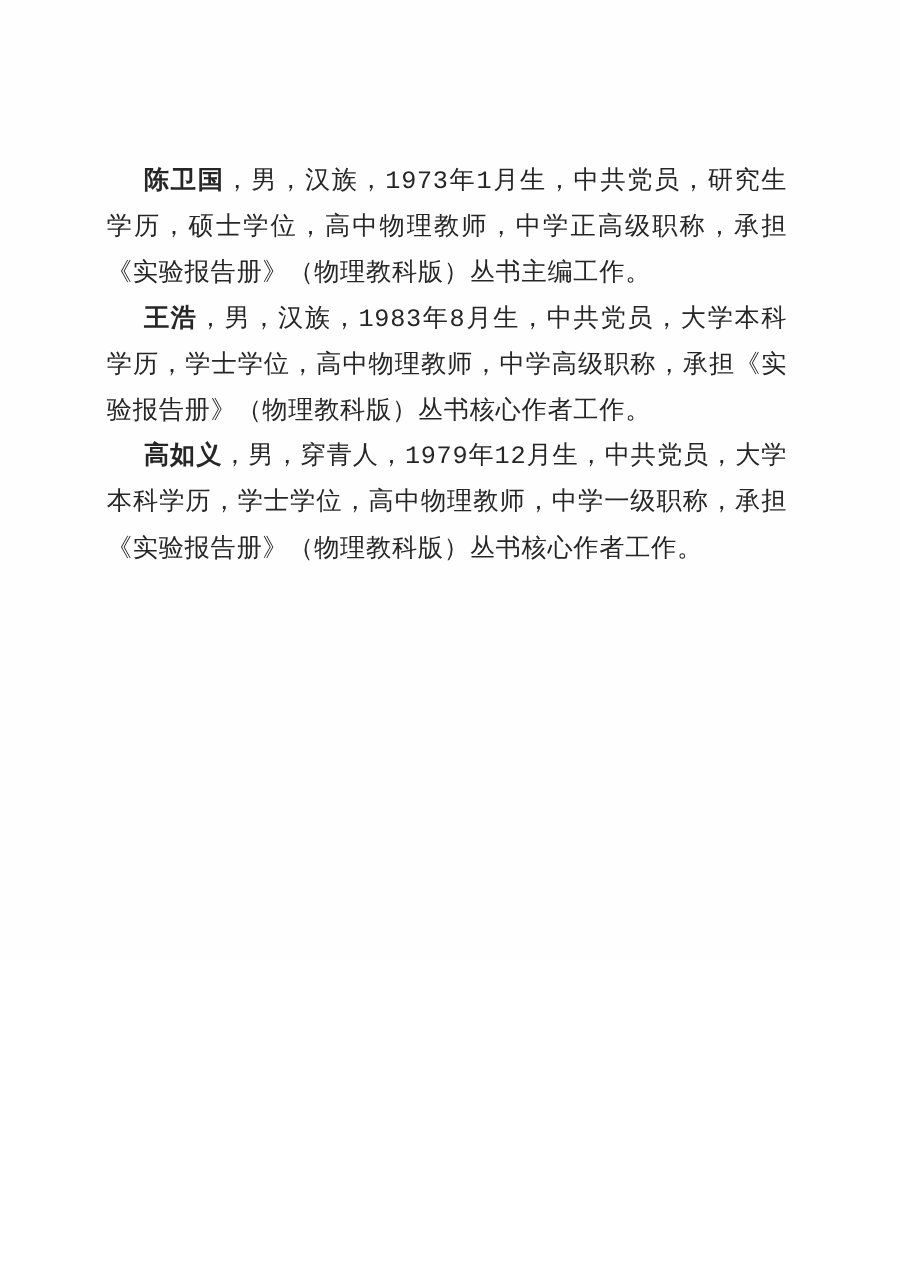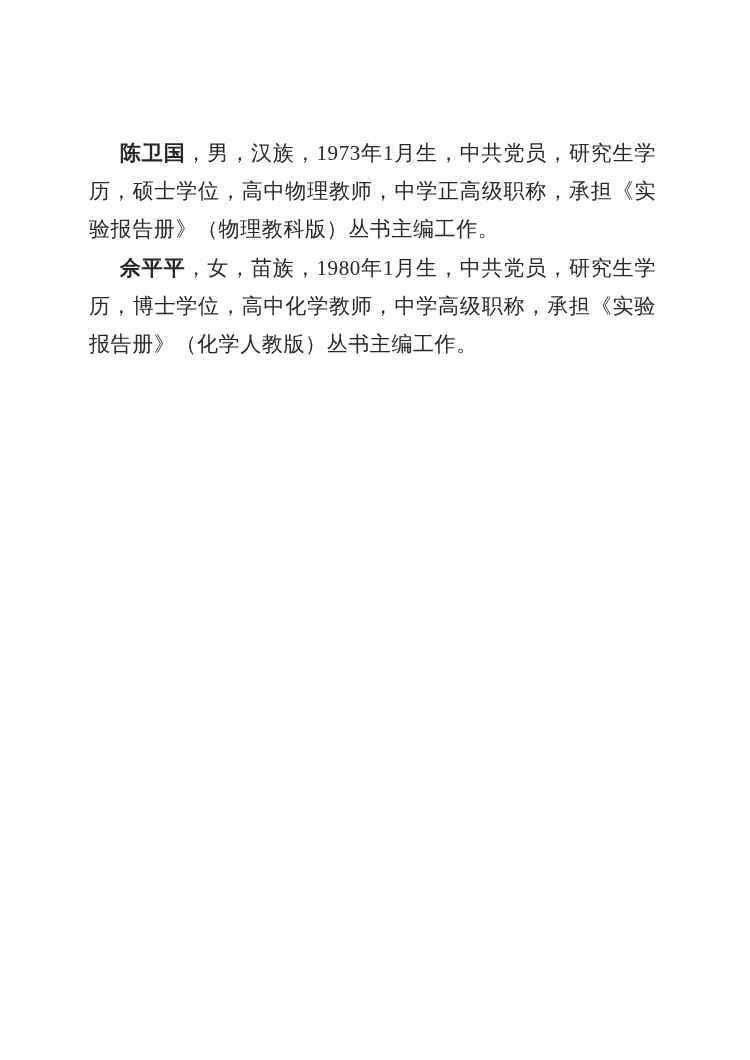--- a/index.html
+++ b/index.html
@@ -6,21 +6,21 @@
     margin: 0;
     padding: 0;
     background: #ffffff;
   }
   .page {
     position: relative;
     width: 750px;
     height: 800px;
     background: #fefefe;
     overflow: hidden;
-    font-family: Liberation Serif, serif;
+    font-family: Liberation Mono, monospace;
     color: #262626;
   }
   .content {
     position: absolute;
     left: 89px;
     top: 134px;
     width: 567px;
   }
   .para {
     margin: 0;
@@ -49,21 +49,22 @@
 </head>
 <body>
 
 <div class="page">
   <div class="content">
 
     <p class="para"><span class="person-name">陈卫国</span><span>，男，汉族，1973年1月生，中共党员，研究生学历，硕士学位，高中物理教师，中学正高级职称，承担《实验报告册》（物理教科版）丛书主编工作。</span></p>
 
 
 
+    <p class="para"><span class="person-name">王浩</span><span>，男，汉族，1983年8月生，中共党员，大学本科学历，学士学位，高中物理教师，中学高级职称，承担《实验报告册》（物理教科版）丛书核心作者工作。</span></p>
 
+    <p class="para"><span class="person-name">高如义</span><span>，男，穿青人，1979年12月生，中共党员，大学本科学历，学士学位，高中物理教师，中学一级职称，承担《实验报告册》（物理教科版）丛书核心作者工作。</span></p>
 
-    <p class="para"><span class="person-name">佘平平</span><span>，女，苗族，1980年1月生，中共党员，研究生学历，博士学位，高中化学教师，中学高级职称，承担《实验报告册》（化学人教版）丛书主编工作。</span></p>
 
 
   </div>
 
   <div class="page-number">—2—</div>
 </div>
 
 </body></html>

